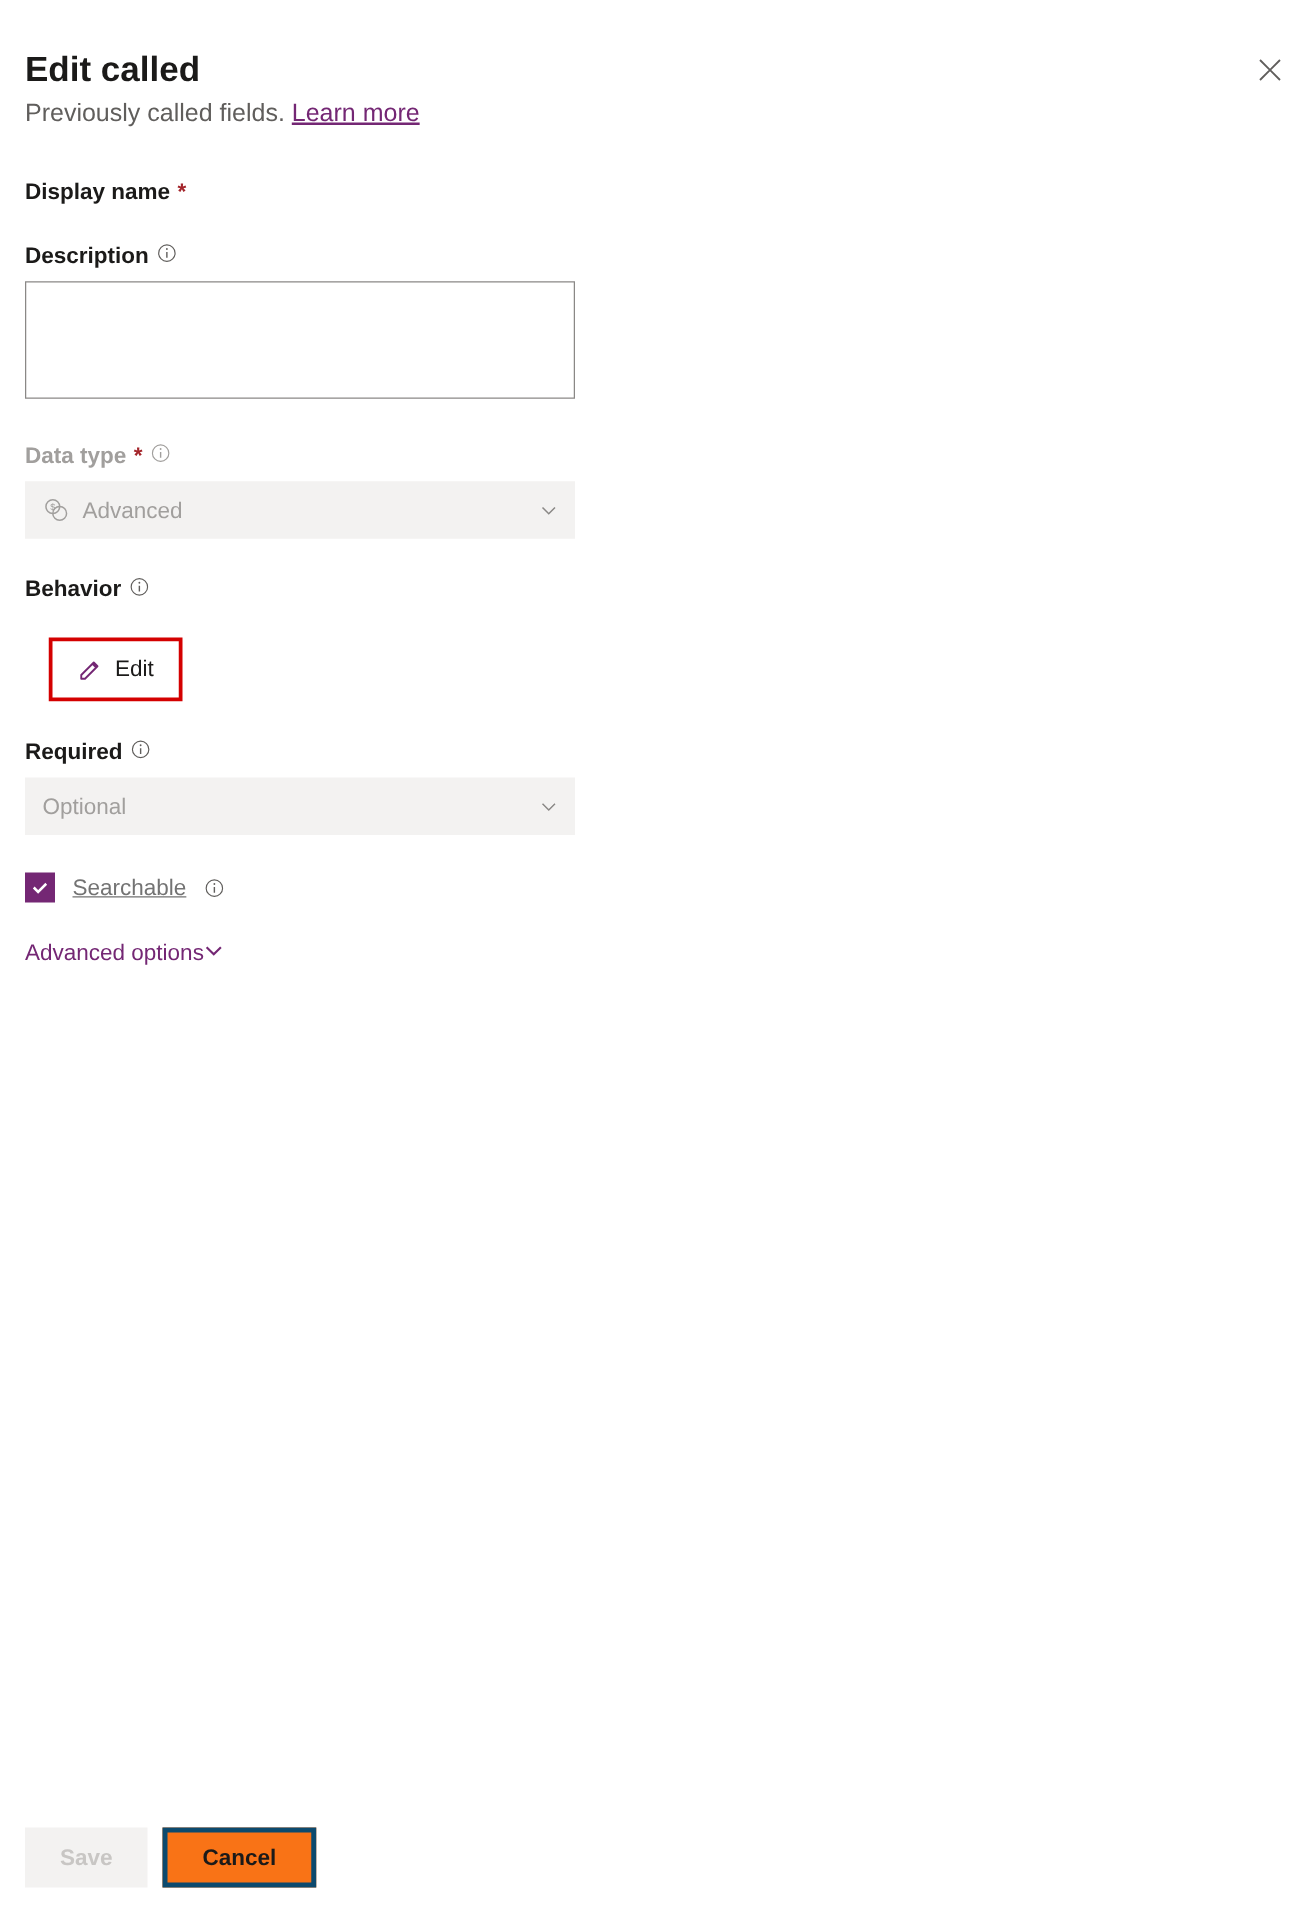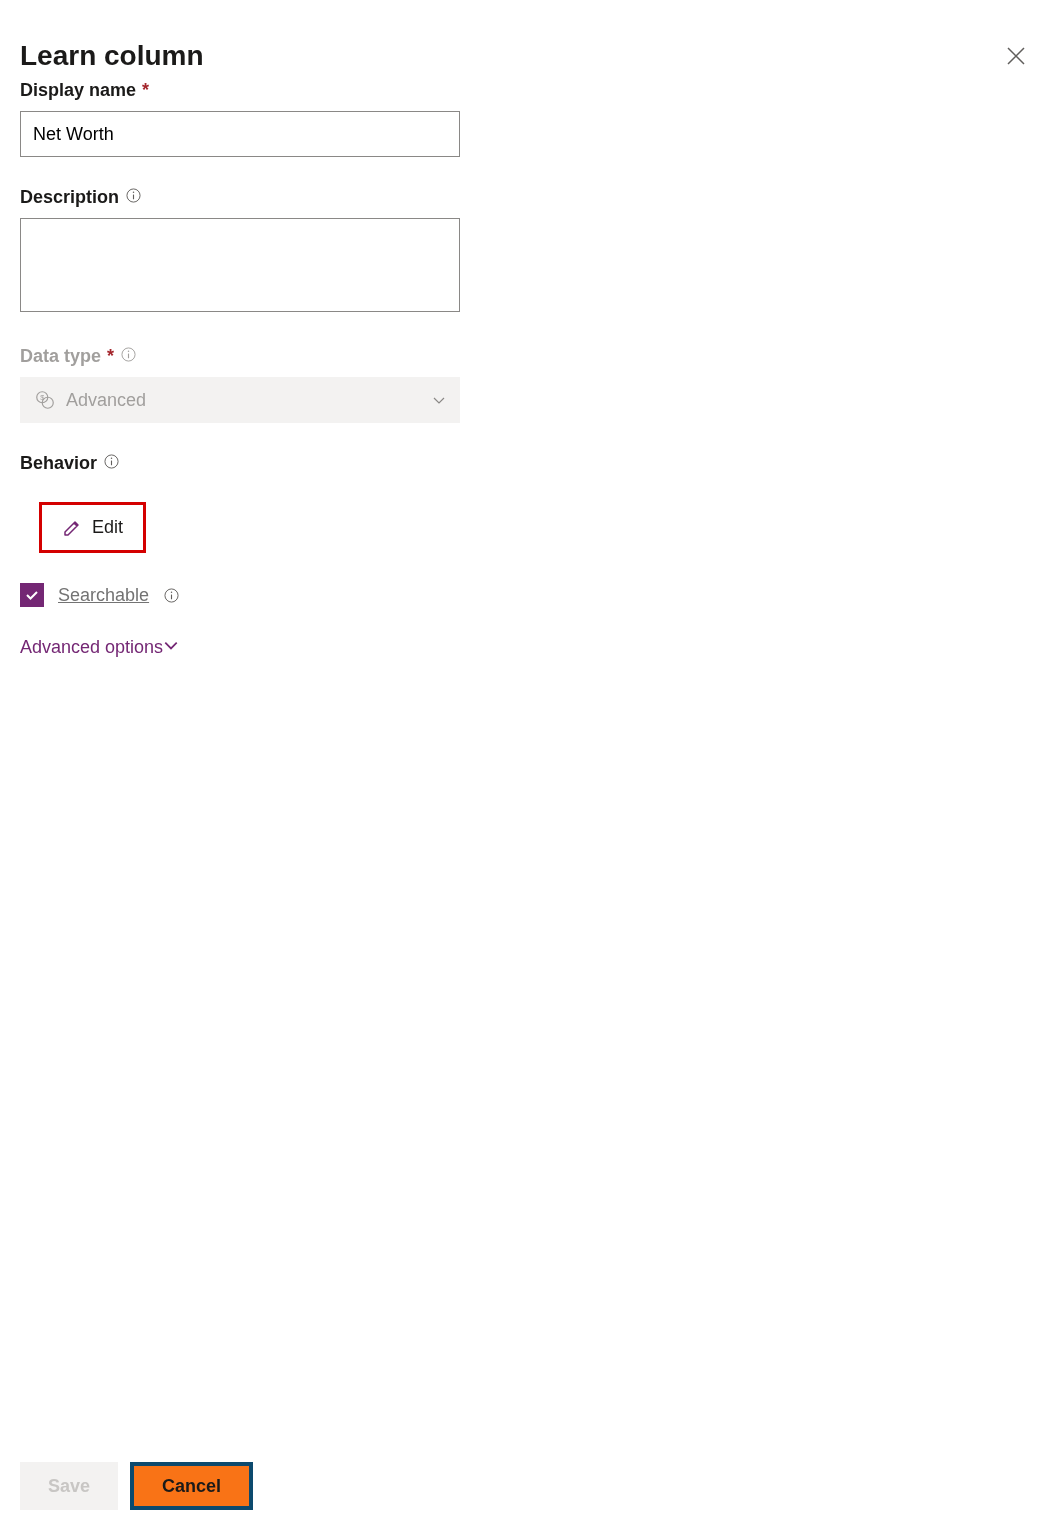--- a/index.html
+++ b/index.html
@@ -206,36 +206,38 @@
       border: 4px solid #0c4a6e;
       color: #1b1a19;
       font-weight: 700;
     }
   </style>
 </head>
 <body>
 
 <div class="header">
   <div class="header-left">
-    <h1 class="title">Learn column</h1>
+    <h1 class="title">Edit called</h1>
+    <p class="subtitle">
+      <span>Previously called fields. </span><a class="learn-more">Learn more</a>
+    </p>
   </div>
   <div class="close-btn">
     <svg width="18" height="18" viewBox="0 0 18 18">
         <path d="M1 1 L17 17 M17 1 L1 17" stroke="currentColor" stroke-width="1.5" fill="none"></path>
       </svg>
   </div>
 </div>
 
 <div class="form">
   <div class="field-group">
     <div class="label">
       <span>Display name</span>
       <span class="required">*</span>
     </div>
-    <input type="text" class="text-input" value="Net Worth" style="">
   </div>
 
   <div class="field-group">
     <div class="label">
       <span>Description</span>
       <span class="info-icon">
         <svg width="15" height="15" viewBox="0 0 16 16">
             <circle cx="8" cy="8" r="7" stroke="currentColor" stroke-width="1" fill="none"></circle>
             <circle cx="8" cy="4.5" r="0.8" fill="currentColor"></circle>
             <path d="M8 7 L8 12" stroke="currentColor" stroke-width="1.2"></path>
@@ -293,20 +295,42 @@
     <button class="edit-btn">
       <span class="pencil-icon">
         <svg width="20" height="20" viewBox="0 0 20 20">
             <path d="M3 14 L3 17 L6 17 L16 7 L13 4 Z M12 5 L15 8" stroke="currentColor" stroke-width="1.5" fill="none" stroke-linejoin="round"></path>
           </svg>
       </span>
       <span>Edit</span>
     </button>
   </div>
 
+  <div class="field-group">
+    <div class="label">
+      <span>Required</span>
+      <span class="info-icon">
+        <svg width="15" height="15" viewBox="0 0 16 16">
+            <circle cx="8" cy="8" r="7" stroke="currentColor" stroke-width="1" fill="none"></circle>
+            <circle cx="8" cy="4.5" r="0.8" fill="currentColor"></circle>
+            <path d="M8 7 L8 12" stroke="currentColor" stroke-width="1.2"></path>
+          </svg>
+      </span>
+    </div>
+    <div class="select-box">
+      <div class="select-content">
+        <span>Optional</span>
+      </div>
+      <span class="chevron">
+        <svg width="14" height="14" viewBox="0 0 14 14">
+            <path d="M2 5 L7 10 L12 5" stroke="currentColor" stroke-width="1.2" fill="none"></path>
+          </svg>
+      </span>
+    </div>
+  </div>
 
   <div class="checkbox-row">
     <div class="checkbox">
       <svg width="16" height="16" viewBox="0 0 16 16">
           <path d="M3 8 L6.5 11.5 L13 5" stroke="currentColor" stroke-width="2" fill="none"></path>
         </svg>
     </div>
     <span class="checkbox-label">Searchable</span>
     <span class="info-icon">
       <svg width="15" height="15" viewBox="0 0 16 16">

